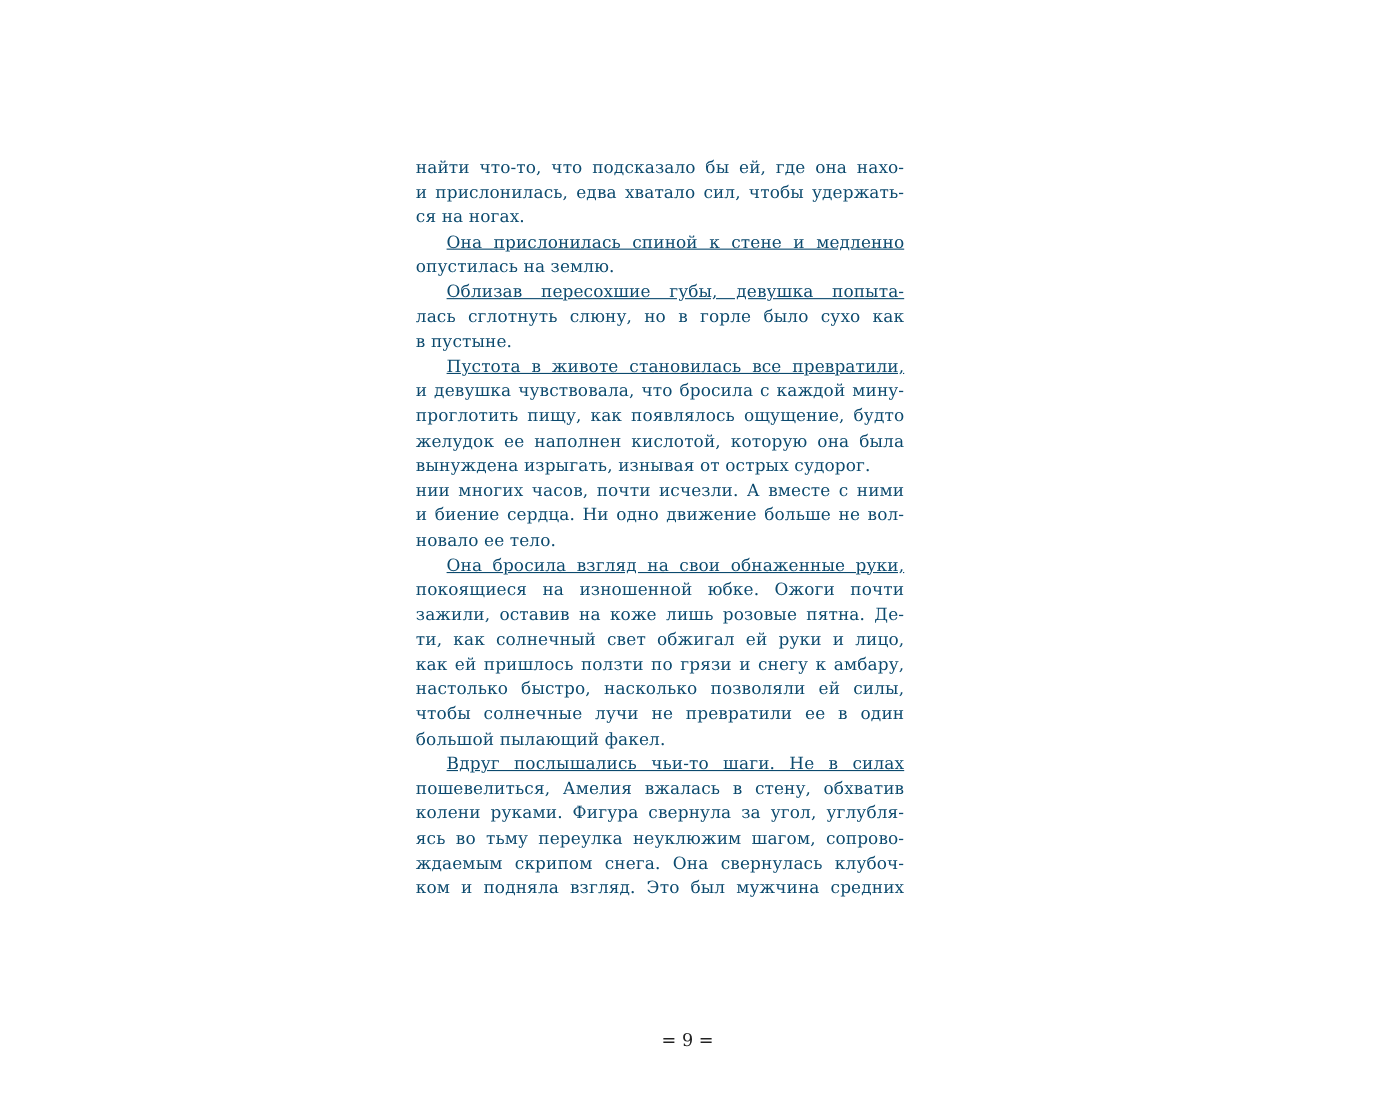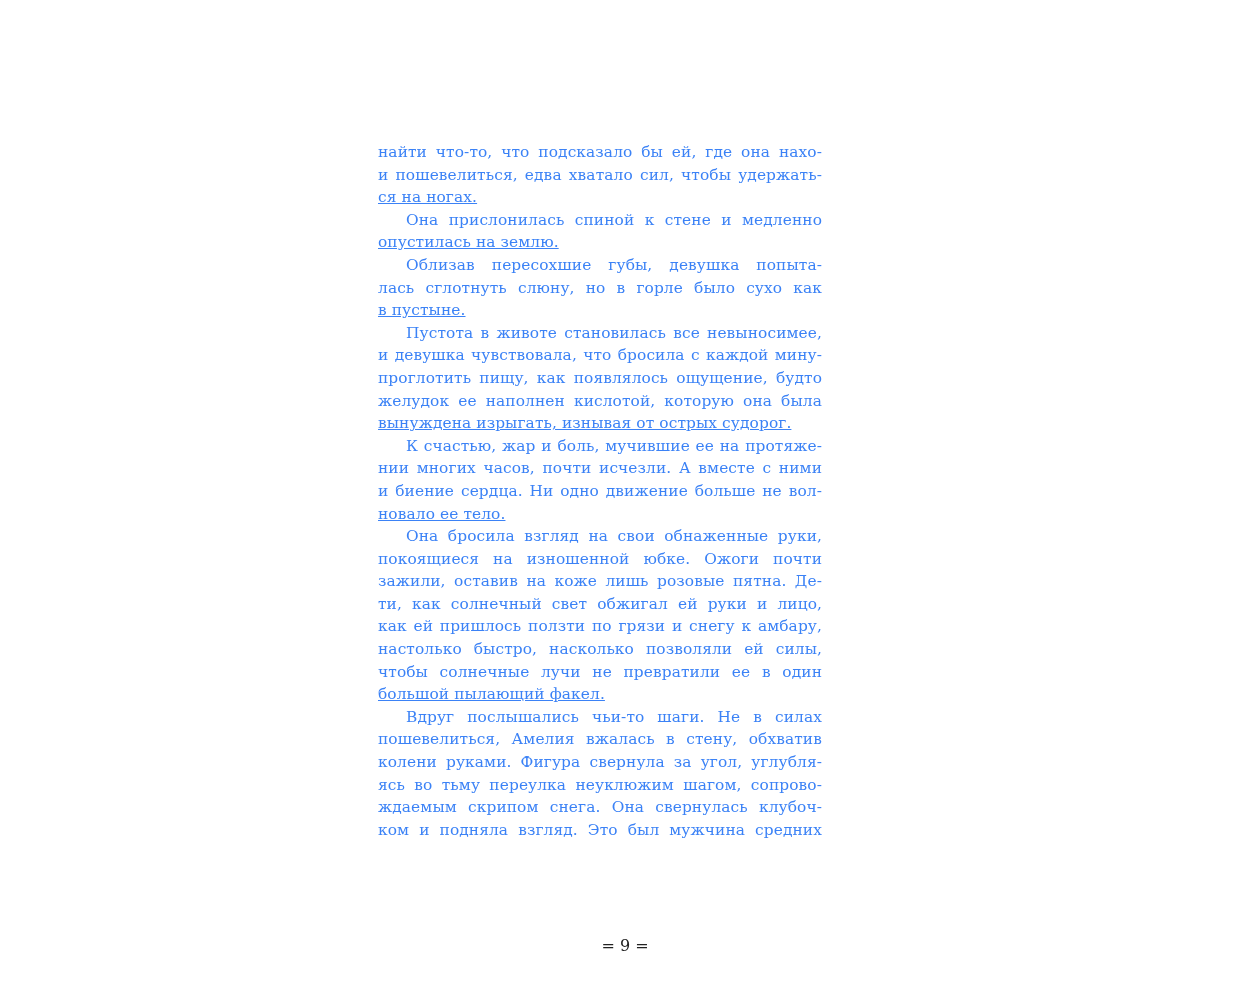--- a/index.html
+++ b/index.html
@@ -1,55 +1,54 @@
 <!DOCTYPE html>
 <html><head>
   <meta charset="utf-8">
   <style>
     html, body { margin: 0; padding: 0; background: #ffffff; }
     body { width: 1250px; height: 1000px; position: relative; overflow: hidden; }
     .page { position: absolute; left: 0; top: 0; width: 1250px; height: 1000px; background: #ffffff; }
     .text-block {
       position: absolute; left: 378px; top: 141px; width: 444px;
       font-family: "DejaVu Serif", "Liberation Serif", serif;
-      font-size: 15.4px; line-height: 22.6px; color: #3b82f6;
+      font-size: 15.4px; line-height: 22.6px; color: #0c4a6e;
       letter-spacing: 0.1px;
     }
     .line { display: block; height: 22.6px; white-space: nowrap; text-align: justify; text-align-last: justify; }
-    .line.last { text-align-last: left; text-decoration: underline; }
-    .line.indent { padding-left: 28px; }
+    .line.last { text-align-last: left; }
+    .line.indent { padding-left: 28px; text-decoration: underline; }
     .page-number {
       position: absolute; left: 0; width: 1250px; top: 936px; text-align: center;
       font-family: "DejaVu Serif", "Liberation Serif", serif; font-size: 16px; color: #222;
     }
   </style>
 </head>
 <body>
 
 <div class="page">
   <div class="text-block">
 
     <span class="line">найти что-то, что подсказало бы ей, где она нахо-</span>
-    <span class="line">и пошевелиться, едва хватало сил, чтобы удержать-</span>
+    <span class="line">и прислонилась, едва хватало сил, чтобы удержать-</span>
     <span class="line last">ся на ногах.</span>
 
     <span class="line indent">Она прислонилась спиной к стене и медленно</span>
     <span class="line last">опустилась на землю.</span>
 
     <span class="line indent">Облизав пересохшие губы, девушка попыта-</span>
     <span class="line">лась сглотнуть слюну, но в горле было сухо как</span>
     <span class="line last">в пустыне.</span>
 
-    <span class="line indent">Пустота в животе становилась все невыносимее,</span>
+    <span class="line indent">Пустота в животе становилась все превратили,</span>
     <span class="line">и девушка чувствовала, что бросила с каждой мину-</span>
     <span class="line">проглотить пищу, как появлялось ощущение, будто</span>
     <span class="line">желудок ее наполнен кислотой, которую она была</span>
     <span class="line last">вынуждена изрыгать, изнывая от острых судорог.</span>
 
-    <span class="line indent">К счастью, жар и боль, мучившие ее на протяже-</span>
     <span class="line">нии многих часов, почти исчезли. А вместе с ними</span>
     <span class="line">и биение сердца. Ни одно движение больше не вол-</span>
     <span class="line last">новало ее тело.</span>
 
     <span class="line indent">Она бросила взгляд на свои обнаженные руки,</span>
     <span class="line">покоящиеся на изношенной юбке. Ожоги почти</span>
     <span class="line">зажили, оставив на коже лишь розовые пятна. Де-</span>
     <span class="line">ти, как солнечный свет обжигал ей руки и лицо,</span>
     <span class="line">как ей пришлось ползти по грязи и снегу к амбару,</span>
     <span class="line">настолько быстро, насколько позволяли ей силы,</span>

